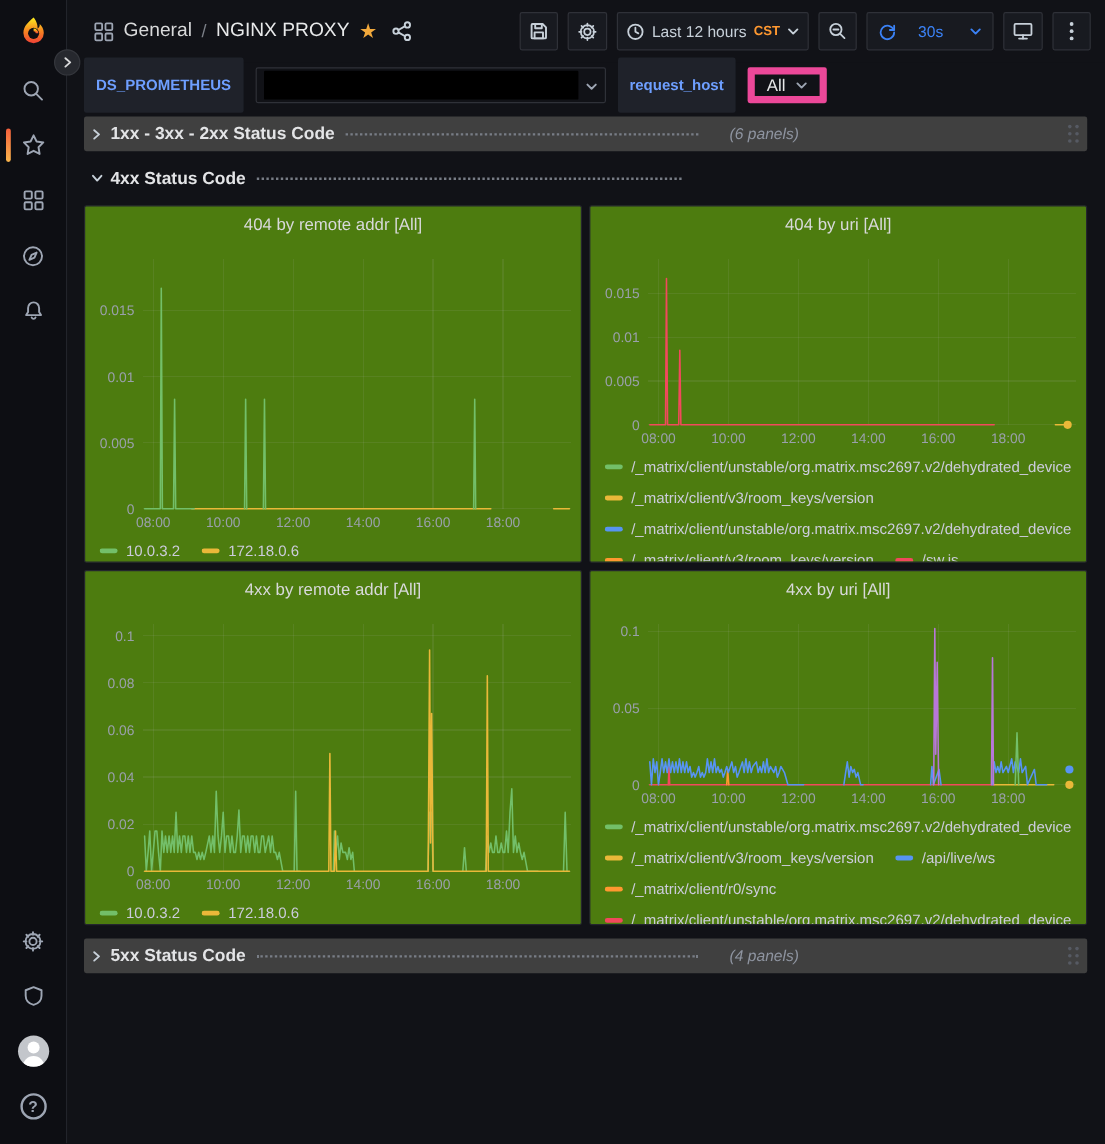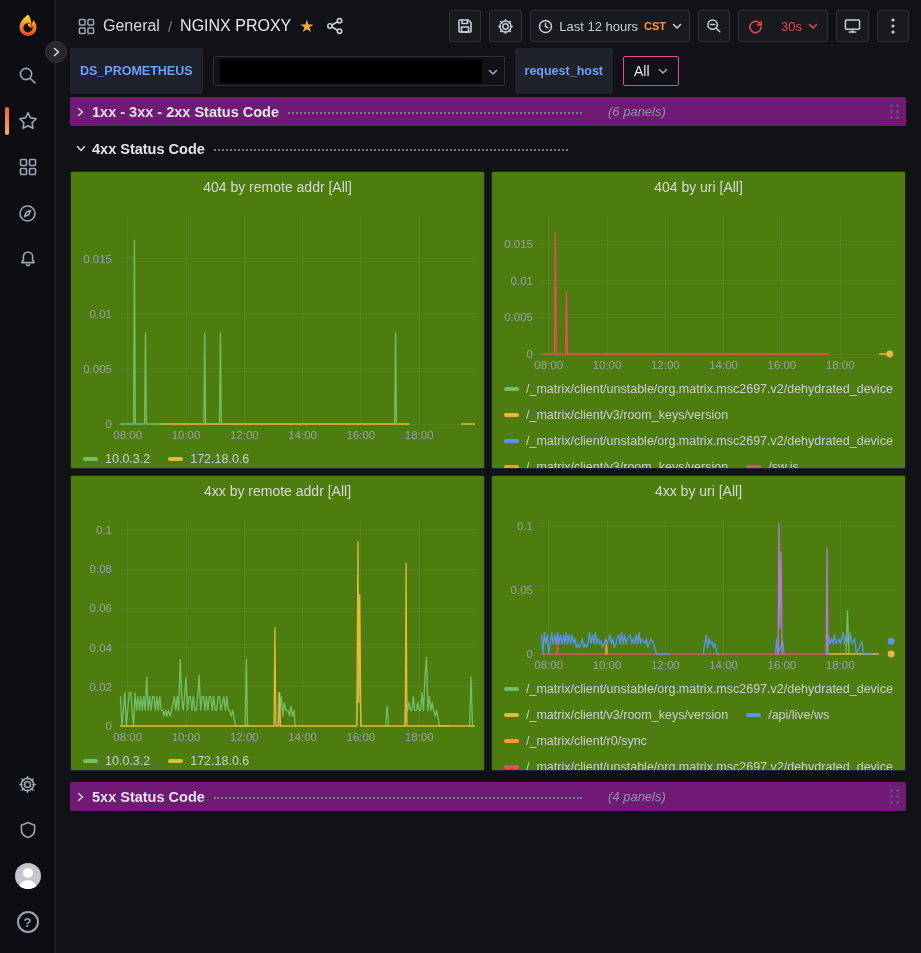--- a/index.html
+++ b/index.html
@@ -61,47 +61,47 @@
 
   .nav-actions { margin-left: auto; display: flex; gap: 8px; }
   .tbtn {
     height: 32px; min-width: 32px; padding: 0 7px;
     background: #181a20; border: 1px solid #2f3138; border-radius: 2px;
     display: flex; align-items: center; justify-content: center; gap: 6px;
     color: #c7d0d9; cursor: pointer; font-size: 13px; white-space: nowrap;
   }
   .tbtn .tz { color: #ff9830; font-size: 11px; font-weight: bold; }
   .btn-group { display: flex; align-items: stretch; border: 1px solid #2f3138; border-radius: 2px; background: #181a20; height: 32px; }
-  .btn-group .seg { display:flex; align-items:center; gap:6px; padding: 0 9px; cursor:pointer; color:#ef4444; }
+  .btn-group .seg { display:flex; align-items:center; gap:22px; padding: 0 9px; cursor:pointer; color:#3b82f6; }
 
   
   .varbar { height: 38px; flex: none; display: flex; align-items: center; gap: 10px; padding: 0 14px; }
   .var-chip {
     height: 46px; padding: 0 10px; background: #1f222a; border-radius: 2px;
     display: flex; align-items: center; color: #6e9fff; font-weight: bold; font-size: 12.5px; cursor: pointer;
   }
   .var-input {
     width: 292px; height: 30px; border: 1px solid #2f3138; border-radius: 2px; background: #111217;
     display: flex; align-items: center; padding: 0 6px; cursor: pointer;
   }
   .var-input .redacted { flex: 1; height: 24px; background: #000; border-radius: 1px; }
   .var-input .chev { margin-left: 6px; color: #9da5b3; }
   .var-select {
-    height: 30px; border: 1px solid #ec4899; border-radius: 2px; background: transparent;
+    height: 30px; border: 6px solid #ec4899; border-radius: 2px; background: transparent;
     display: flex; align-items: center; gap: 8px; padding: 0 10px; color: #e6e7e8; font-size: 14px; cursor: pointer;
   }
 
   
   .dash { flex: 1; padding: 7px 15px 0 14px; overflow: hidden; }
 
   .row-header {
     height: 29px; display: flex; align-items: center; padding: 0 4px 0 6px;
     border-radius: 2px; cursor: pointer; margin-bottom: 8px;
   }
-  .row-header.collapsed { background: #701a75; }
+  .row-header.collapsed { background: #404040; }
   .row-chev { width: 16px; color: #c7d0d9; font-size: 14px; display:flex; align-items:center; }
   .row-left { display: flex; align-items: baseline; width: 492px; min-width: 0; }
   .row-title { font-size: 14.5px; font-weight: bold; color: #e3e4e6; white-space: nowrap; }
   .leader { flex: 1; border-bottom: 2px dotted #787d86; margin: 0 2px 0 9px; transform: translateY(-3px); min-width: 10px; }
   .panel-count { font-size: 13px; font-style: italic; color: #8e94a0; margin-left: 24px; white-space: nowrap; }
   .drag-dots { margin-left: auto; display: grid; grid-template-columns: repeat(2, 4px); grid-auto-rows: 4px; gap: 2px; padding: 2px; cursor: grab; }
   .drag-dots i { width: 3px; height: 3px; border-radius: 50%; background: #565a63; }
 
   .panel-grid { display: grid; grid-template-columns: 1fr 1fr; gap: 6px; margin-bottom: 7px; }
   .panel {

